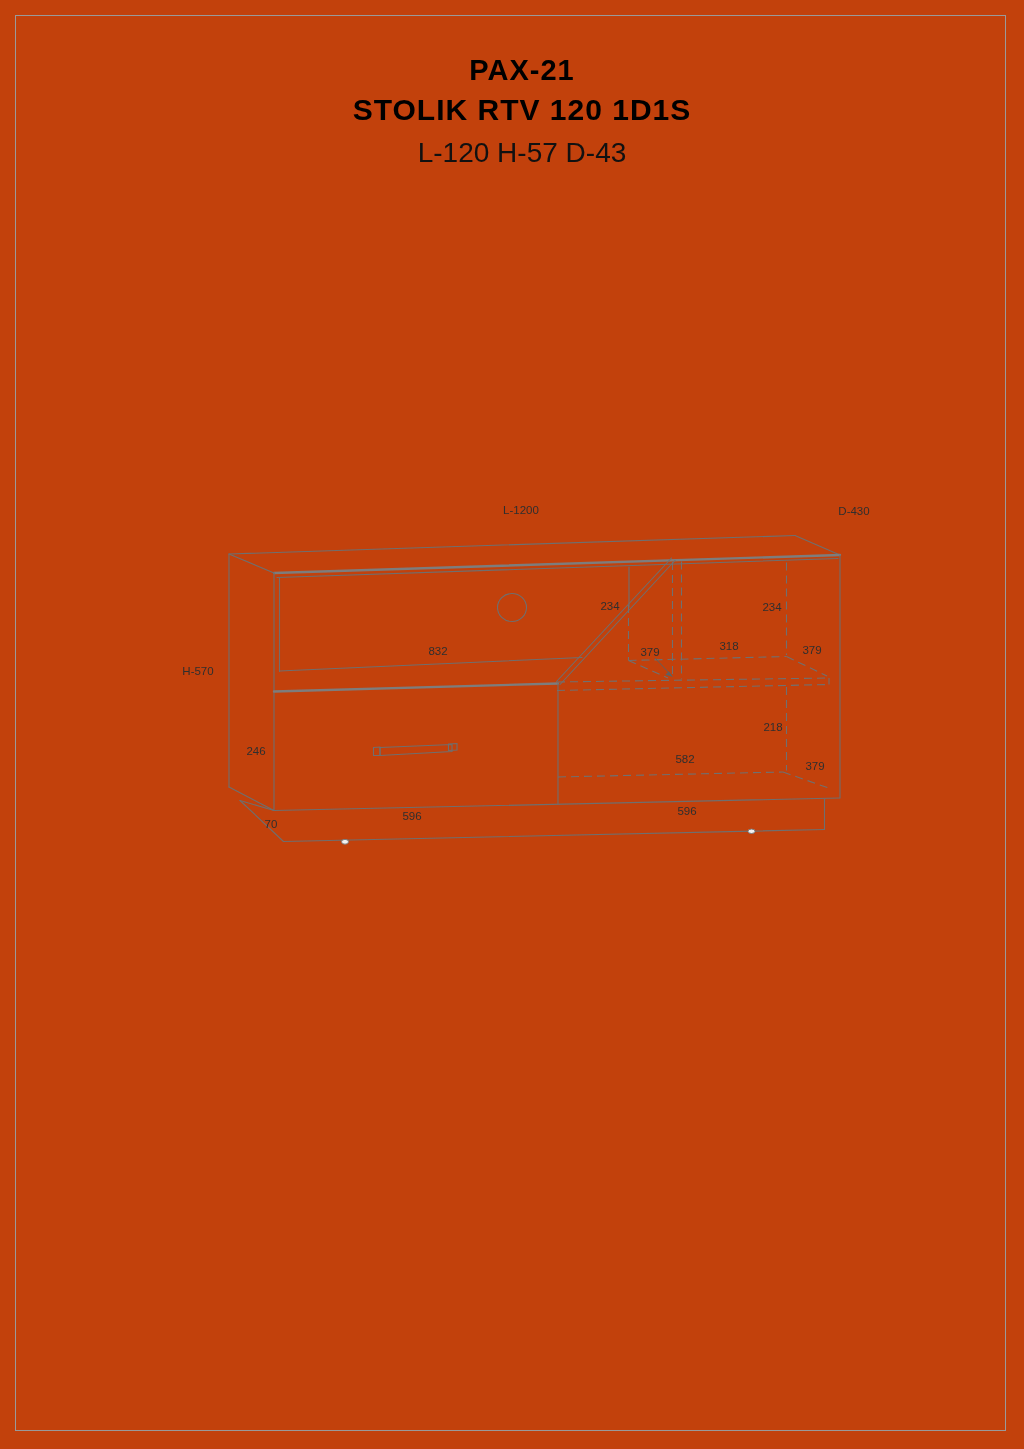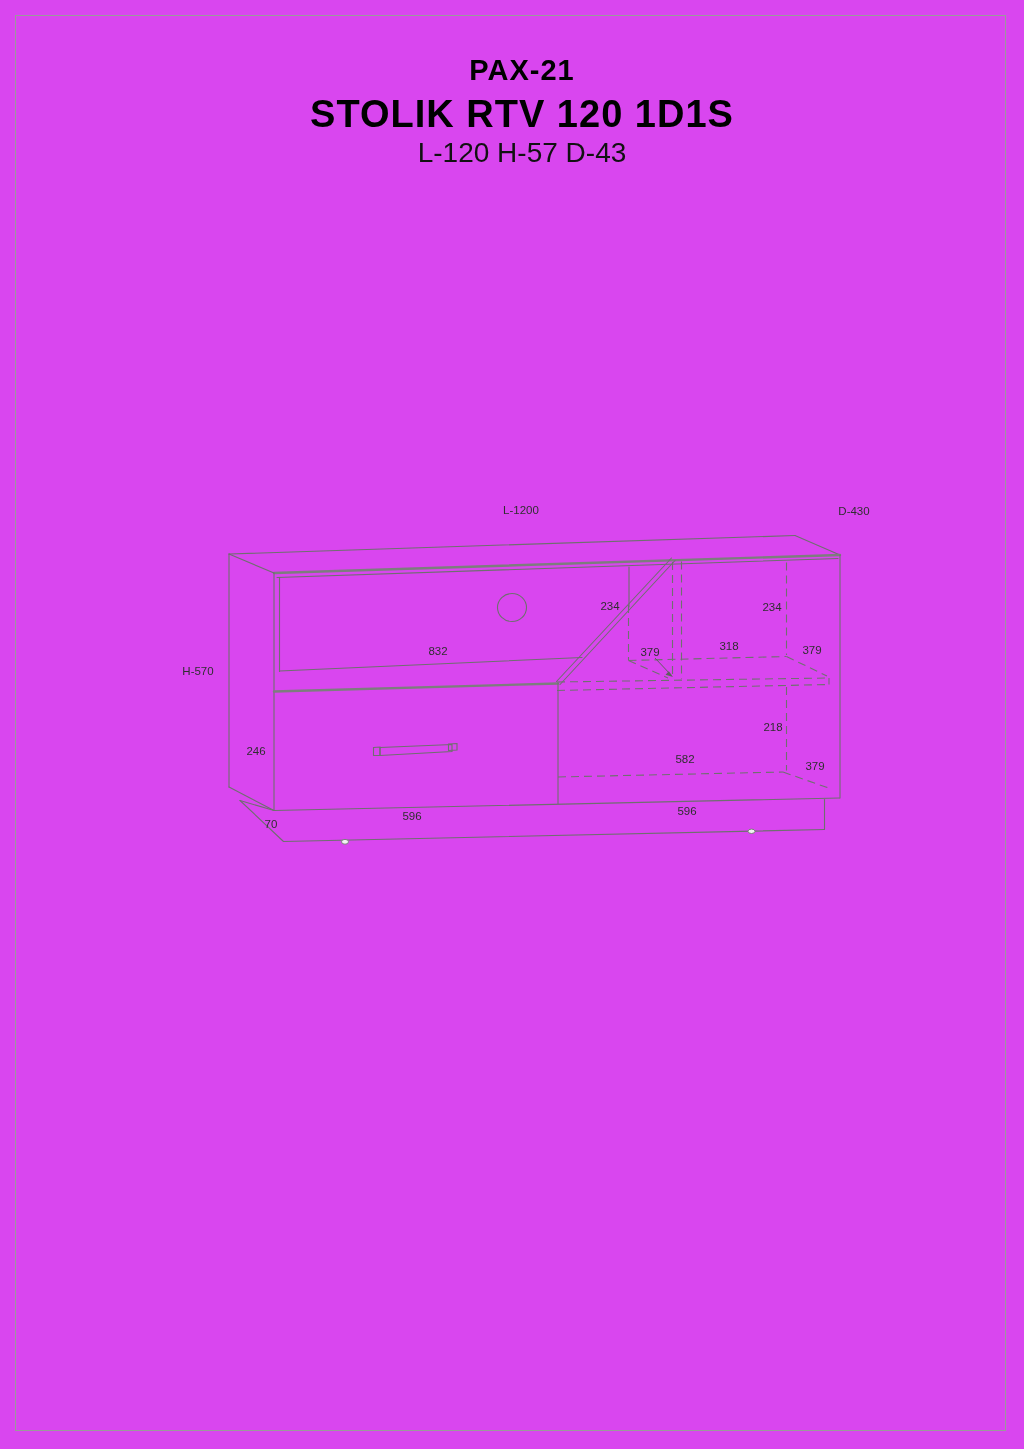--- a/index.html
+++ b/index.html
@@ -5,21 +5,21 @@
   html, body {
     margin: 0;
     padding: 0;
     background: #ffffff;
     font-family: "Liberation Sans", sans-serif;
   }
   #stage {
     position: relative;
     width: 1024px;
     height: 1449px;
-    background: #d946ef;
+    background: #c2410c;
     overflow: hidden;
   }
   .page-border {
     position: absolute;
     left: 15px;
     top: 15px;
     width: 991px;
     height: 1416px;
     border: 1.5px solid #9a9a9a;
     box-sizing: border-box;
@@ -37,21 +37,21 @@
     left: 0; right: 0;
     top: 54px;
     font-size: 29px;
     font-weight: bold;
     letter-spacing: 1px;
   }
   .title-product {
     position: absolute;
     left: 0; right: 0;
     top: 93px;
-    font-size: 38px;
+    font-size: 30px;
     font-weight: bold;
     letter-spacing: 1px;
   }
   .title-sub {
     position: absolute;
     left: 0; right: 0;
     top: 137px;
     font-size: 28px;
     font-weight: normal;
     color: #111;

